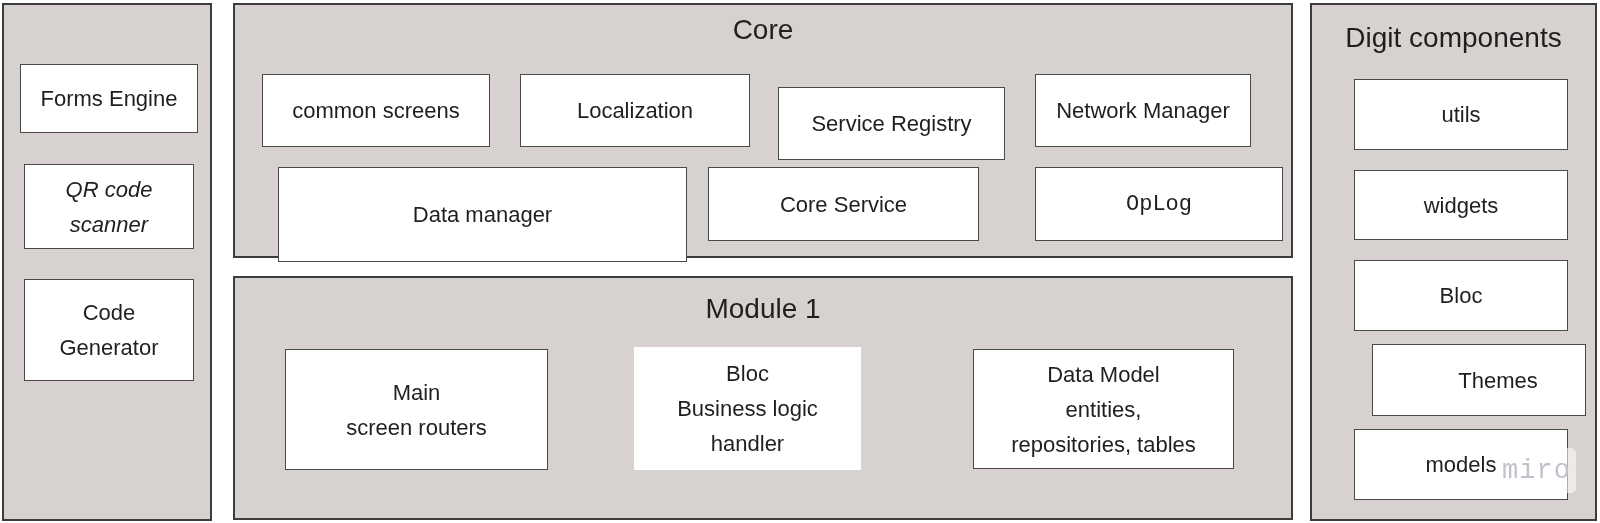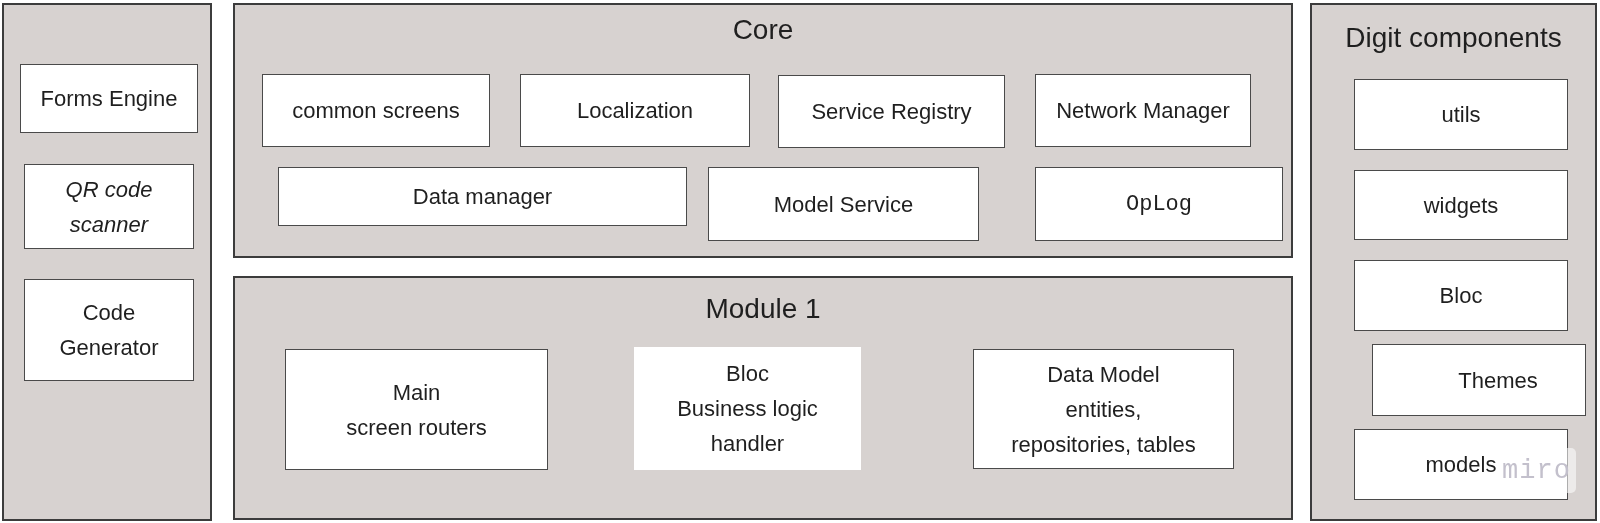--- a/index.html
+++ b/index.html
@@ -57,23 +57,23 @@
   .box.noborder{border:none;}
 
   
   .lb1{left:16px;top:59px;width:178px;height:69px;}
   .lb2{left:20px;top:159px;width:170px;height:85px;font-style:italic;}
   .lb3{left:20px;top:274px;width:170px;height:102px;}
 
   
   .cb1{left:27px; top:69px; width:228px;height:73px;}
   .cb2{left:285px;top:69px; width:230px;height:73px;}
-  .cb3{left:543px;top:70px; width:227px;height:73px;}
+  .cb3{left:543px;top:82px; width:227px;height:73px;}
   .cb4{left:800px;top:69px; width:216px;height:73px;}
-  .cb5{left:43px; top:162px;width:409px;height:59px;}
+  .cb5{left:43px; top:162px;width:409px;height:95px;}
   .cb6{left:473px;top:162px;width:271px;height:74px;}
   .cb7{left:800px;top:162px;width:248px;height:74px;font-family:Liberation Mono, monospace;}
 
   
   .mb1{left:50px; top:71px;width:263px;height:121px;}
   .mb2{left:399px;top:69px;width:227px;height:123px;}
   .mb3{left:738px;top:71px;width:261px;height:120px;}
 
   
   .rb1{left:42px;top:74px; width:214px;height:71px;}
@@ -126,21 +126,21 @@
     <div class="box cb3">
       <span>Service Registry</span>
     </div>
     <div class="box cb4">
       <span>Network Manager</span>
     </div>
     <div class="box cb5">
       <span>Data manager</span>
     </div>
     <div class="box cb6">
-      <span>Model Service</span>
+      <span>Core Service</span>
     </div>
     <div class="box cb7">
       <span>OpLog</span>
     </div>
   </section>
 
   <section class="panel panel-module1">
     <h2 class="panel-title">Module 1</h2>
     <div class="box mb1">
       <span>Main

